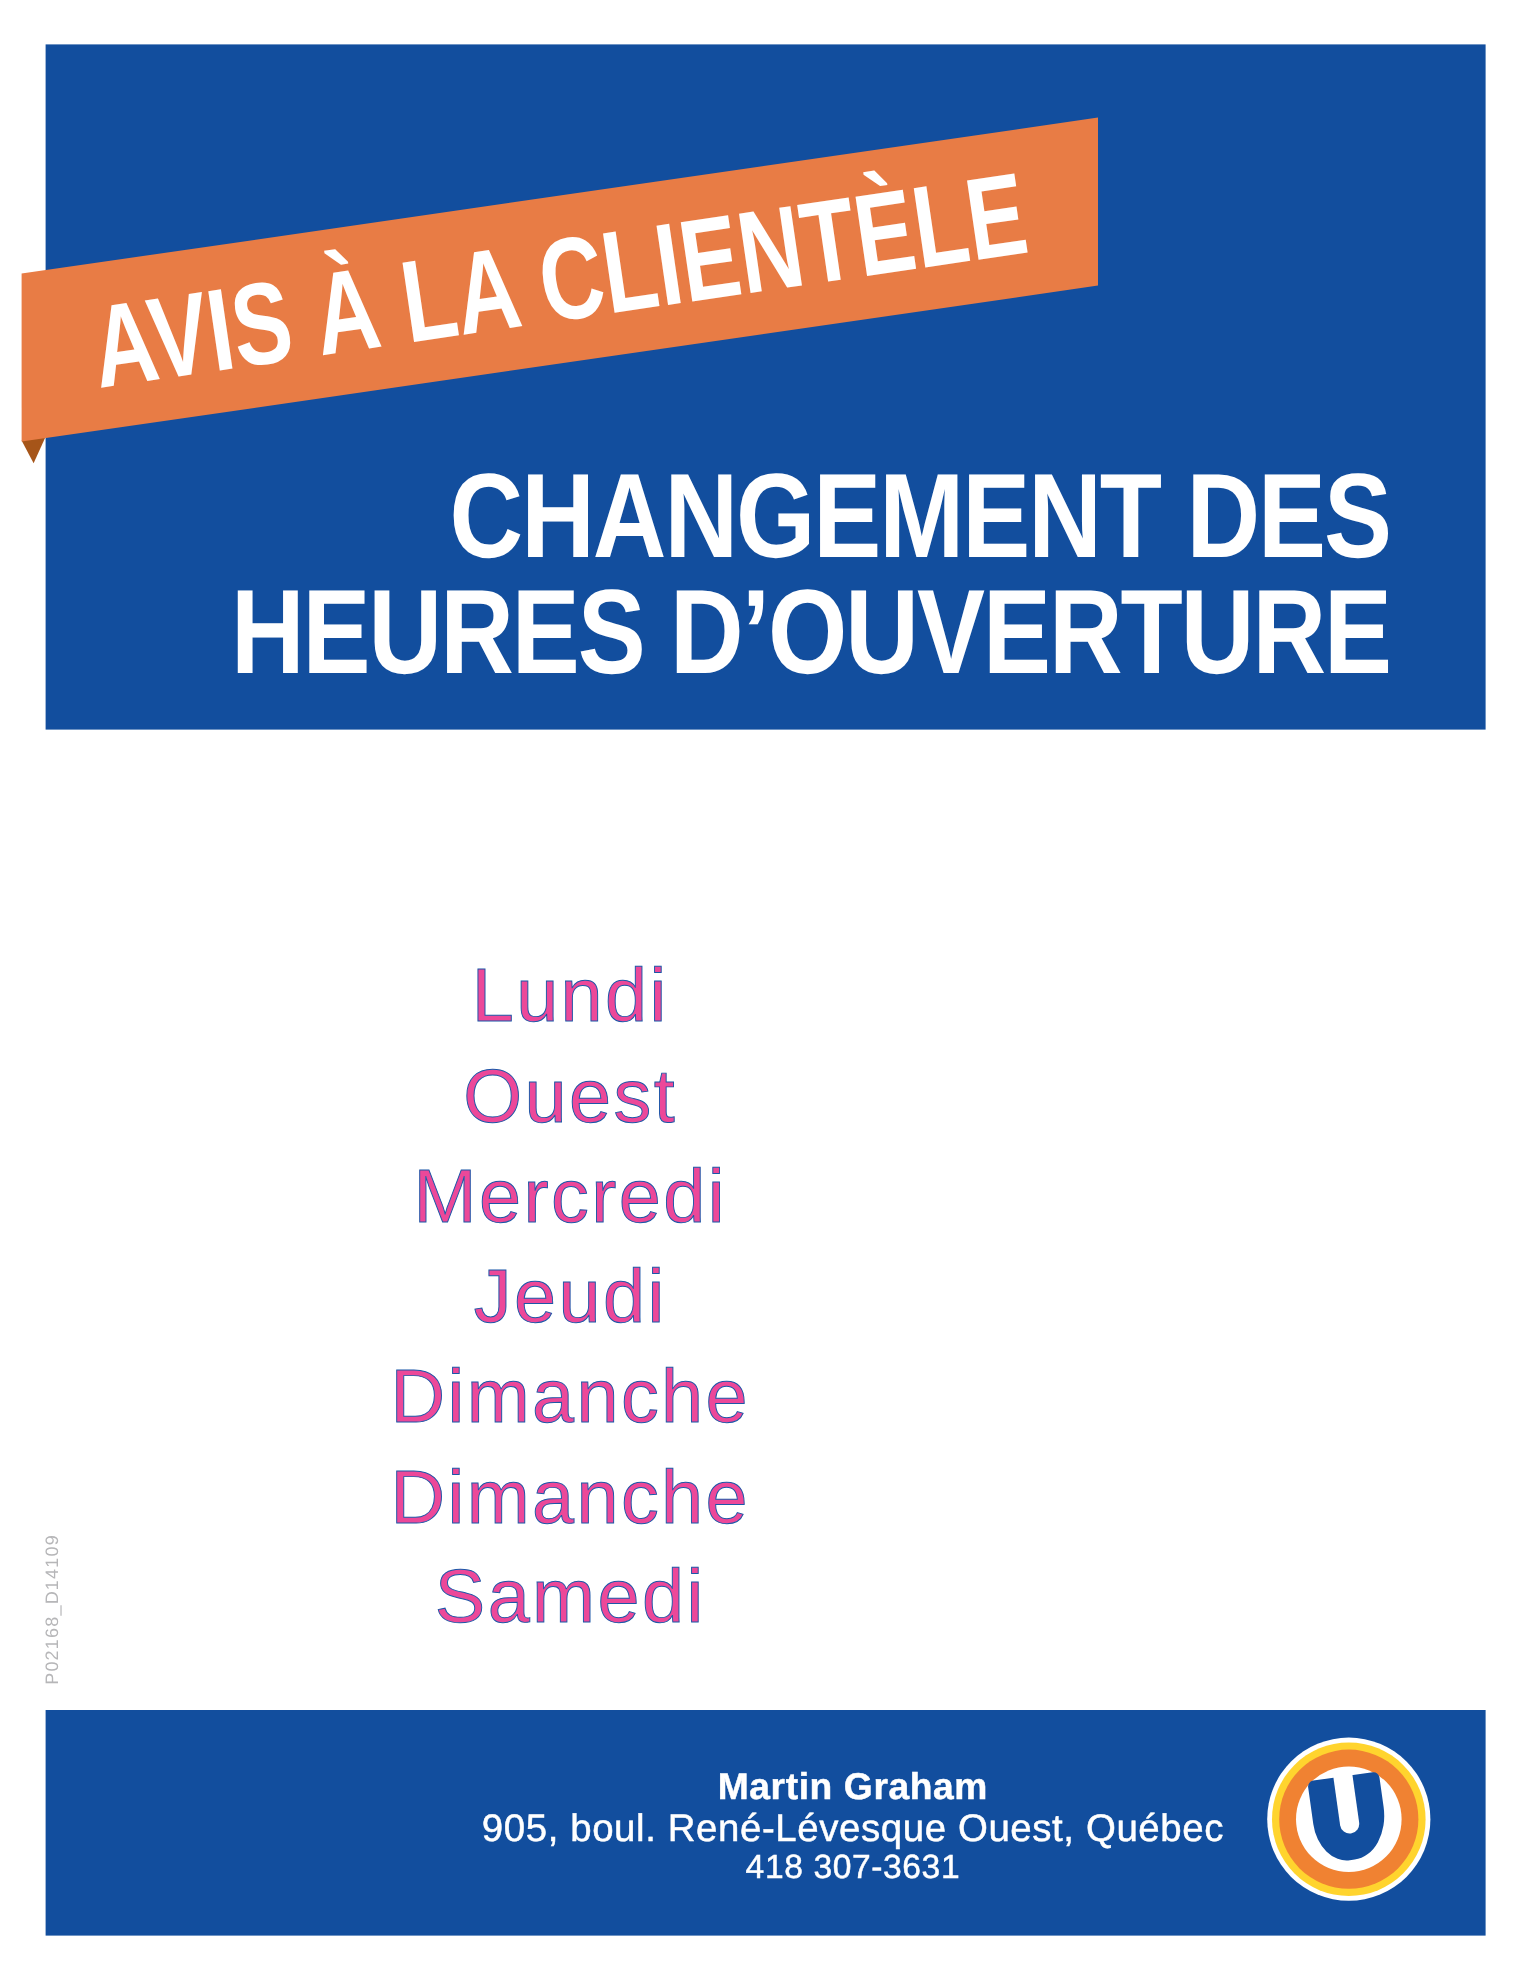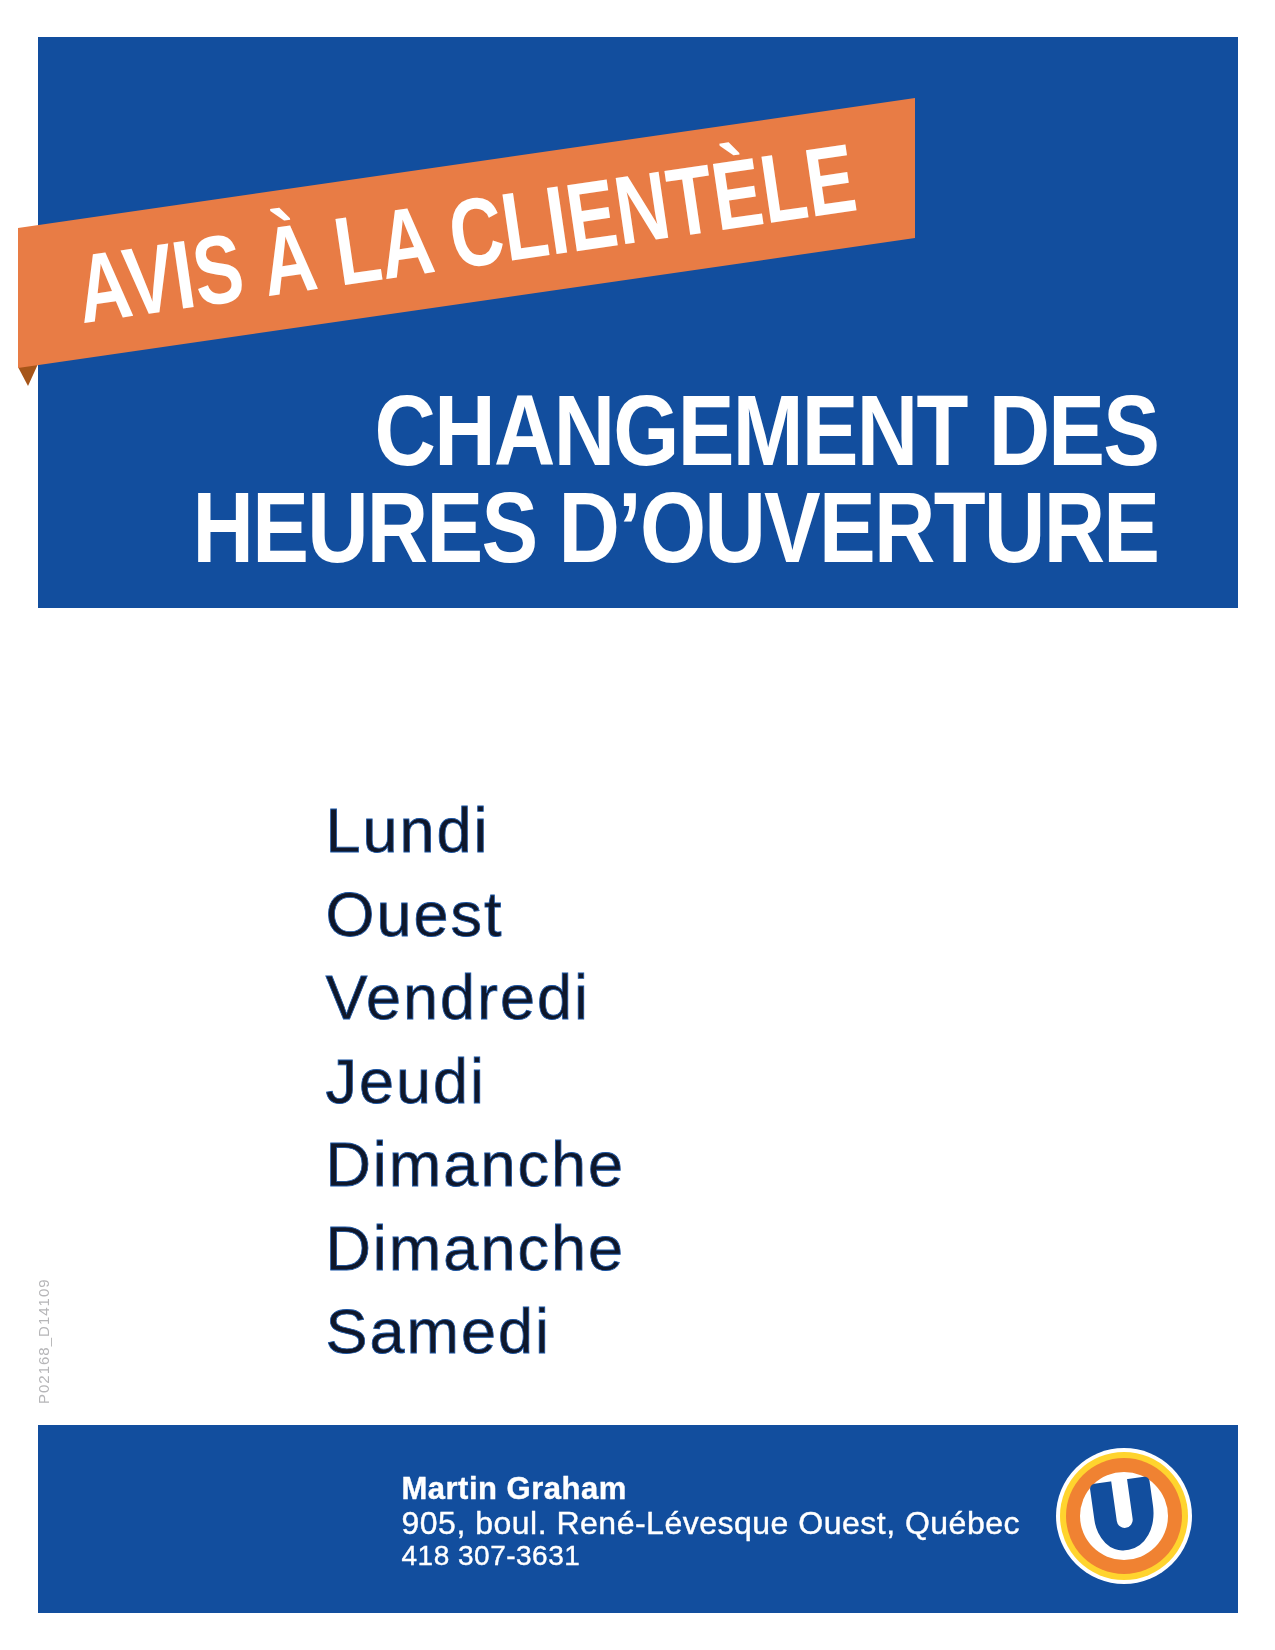--- a/index.html
+++ b/index.html
@@ -17,37 +17,37 @@
     font-family:"Liberation Sans",sans-serif;
     font-weight:bold;font-size:97px;fill:#ffffff;
   }
   .heading{
     position:absolute;right:117px;top:382px;text-align:right;color:#ffffff;
     font-weight:bold;font-size:100px;line-height:97px;letter-spacing:-2px;
     transform:scaleX(0.85);transform-origin:100% 0;white-space:nowrap;
   }
   
   .days{
-    position:absolute;right:650px;top:789px;text-align:left;
-    color:#0f172a;font-size:63px;line-height:83.5px;letter-spacing:2px;
+    position:absolute;right:650px;top:789px;text-align:center;
+    color:#ec4899;font-size:63px;line-height:83.5px;letter-spacing:2px;
     -webkit-text-stroke:0.8px #1b57a8;white-space:nowrap;
   }
   
   .side-code{
     position:absolute;left:35px;top:1404px;transform:rotate(-90deg);
     transform-origin:0 0;color:#b6b6b8;font-size:15px;letter-spacing:1px;
     white-space:nowrap;
   }
   
   .footer-bar{
     position:absolute;left:38px;top:1425px;width:1200px;height:188px;
     background:#124e9e;
   }
   .contact{
-    position:absolute;right:255px;top:1471px;text-align:left;color:#ffffff;
+    position:absolute;right:255px;top:1471px;text-align:center;color:#ffffff;
     letter-spacing:0.5px;white-space:nowrap;
     -webkit-text-stroke:0.4px #ffffff;
   }
   .contact .name{font-weight:bold;font-size:31px;line-height:35px;}
   .contact .addr{font-size:32px;line-height:34px;}
   .contact .phone{font-size:28px;line-height:31px;}
   
   .logo{
     position:absolute;left:1056px;top:1448px;width:136px;height:136px;
     border-radius:50%;background:#ffffff;
@@ -81,21 +81,21 @@
   </svg>
 
   <div class="heading">
     <div>CHANGEMENT DES</div>
     <div>HEURES D’OUVERTURE</div>
   </div>
 
   <div class="days">
     <div>Lundi</div>
     <div>Ouest</div>
-    <div>Vendredi</div>
+    <div>Mercredi</div>
     <div>Jeudi</div>
     <div>Dimanche</div>
     <div>Dimanche</div>
     <div>Samedi</div>
   </div>
 
   <div class="side-code">P02168_D14109</div>
 
   <div class="footer-bar"></div>
 

